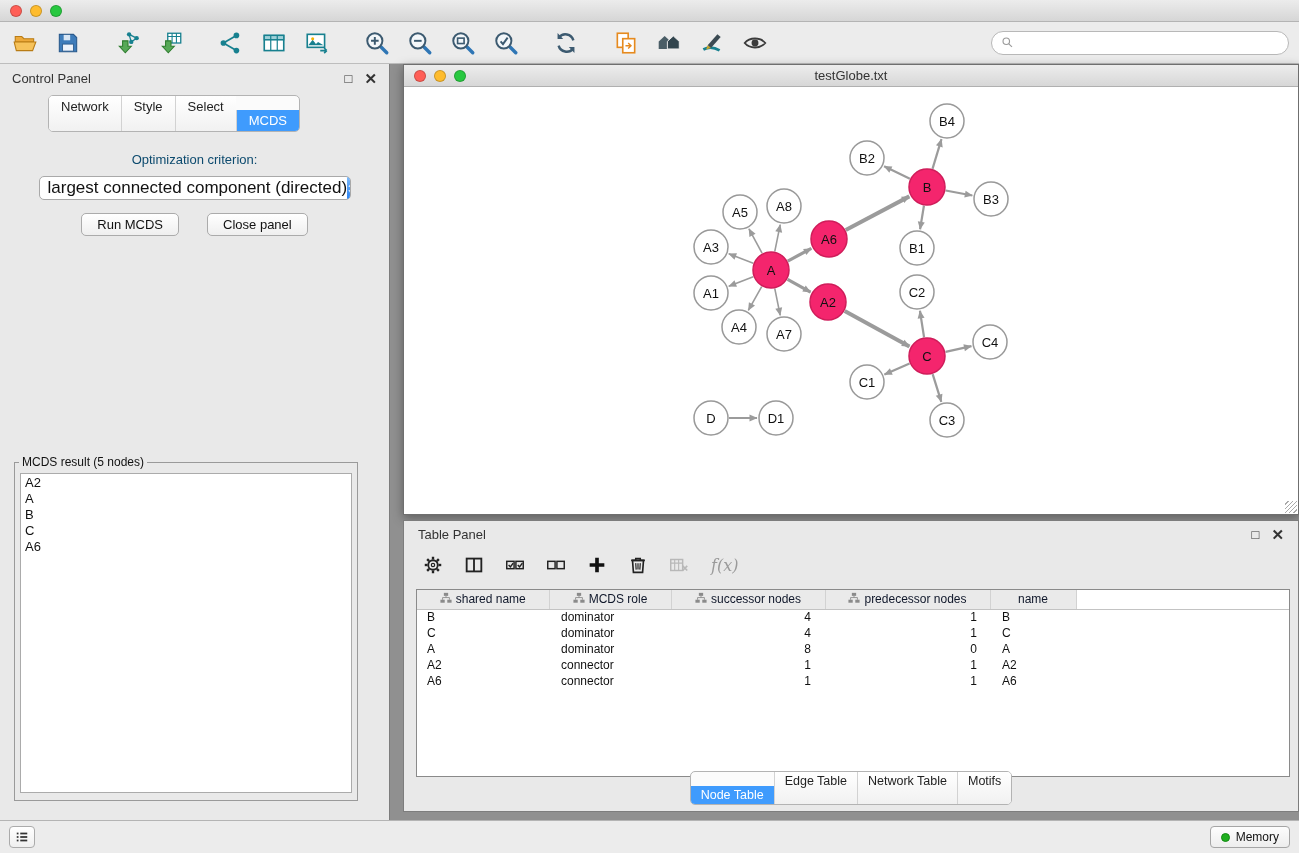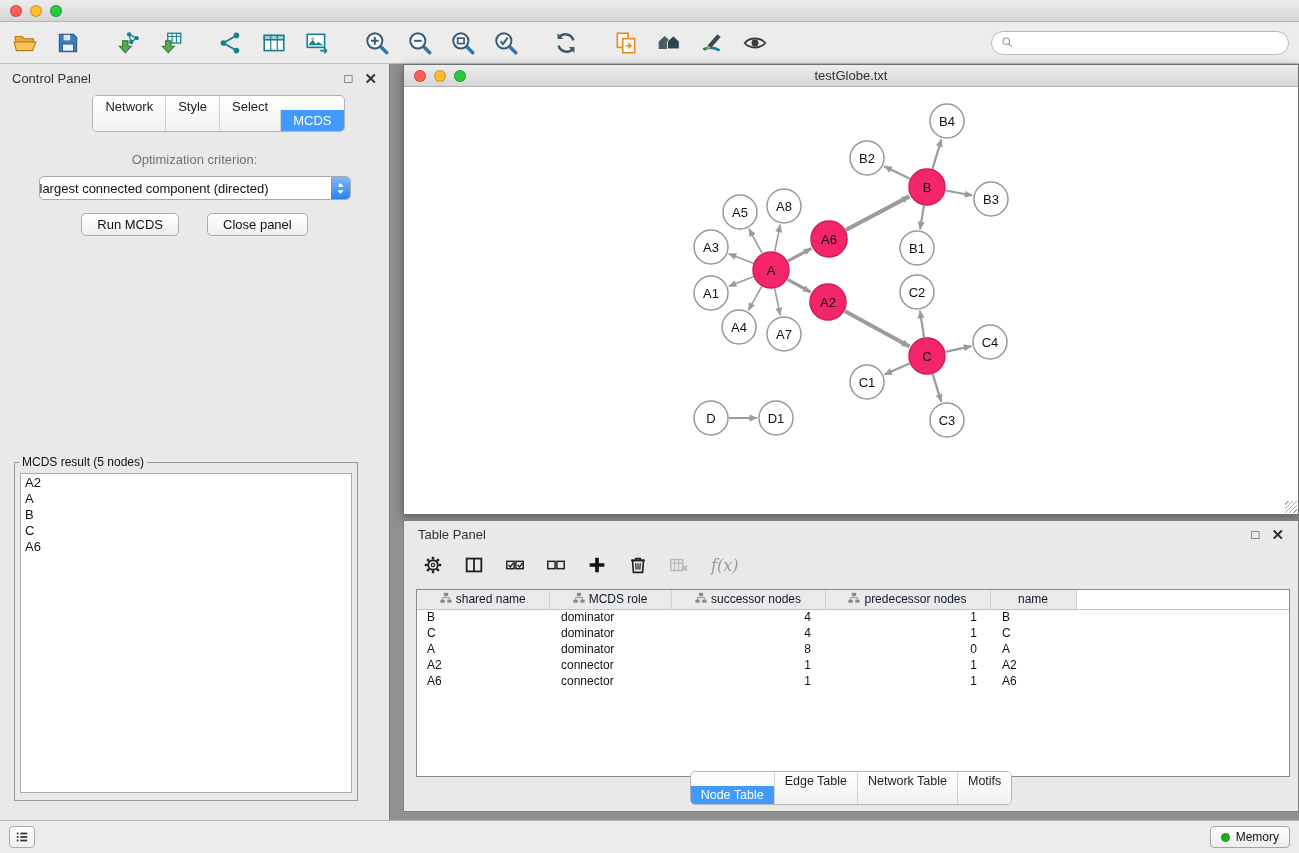--- a/index.html
+++ b/index.html
@@ -28,29 +28,29 @@
   
   .desktop { position:absolute; left:0; top:64px; width:1299px; height:756px; background:#909090; }
 
   
   .control-panel { position:absolute; left:0; top:0; width:390px; height:756px; background:#e9e9e9;
     border-right:1px solid #7d7d7d; }
   .cp-header { height:28px; display:flex; align-items:center; padding:0 12px; font-size:13px; color:#333; }
   .cp-header .hsp { flex:1; }
   .win-btn { font-size:13px; color:#333; margin-left:12px; line-height:13px; cursor:default; }
   .win-btn.x { font-weight:bold; font-size:15px; }
-  .cp-tabs-row { display:flex; justify-content:center; margin-top:3px;padding-left:48px; }
+  .cp-tabs-row { display:flex; margin-top:3px;padding-left:48px; }
   .seg { display:flex; background:#fbfbfb; border:1px solid #b3b3b3; border-radius:5px; overflow:hidden; }
   .seg-tab { padding:3px 12px; font-size:13px; color:#222; border-left:1px solid #d2d2d2; background:linear-gradient(#fff,#f1f1f1); }
   .seg-tab:first-child { border-left:none; }
   .seg-tab.active { background:#3f9bfd; color:#fff;margin-top:14px; }
-  .opt-label { text-align:center; margin-top:20px; font-size:13px; color:#737373; }
+  .opt-label { text-align:center; margin-top:20px; font-size:13px; color:#0c4a6e; }
   .dd-row { margin:9px auto 0; width:312px; }
   .dropdown { height:24px; background:#fff; border:1px solid #a9a9a9; border-radius:5px; display:flex; align-items:center; overflow:hidden; }
-  .dropdown .dd-text { flex:1; font-size:13px; color:#111; white-space:nowrap; }
+  .dropdown .dd-text { flex:1; font-size:17px; padding-left:8px; color:#111; white-space:nowrap; }
   .dd-stepper { width:19px; height:100%; background:linear-gradient(#7cb9fa,#2a82f2); display:flex; align-items:center; justify-content:center; border-radius:0 4px 4px 0; }
   .btn-row { display:flex; justify-content:center; gap:28px; margin-top:13px; }
   .push-btn { height:23px; padding:0 15px; font-size:13px; color:#111; background:linear-gradient(#fff,#efefef);
     border:1px solid #ababab; border-radius:5px; display:flex; align-items:center; font-family:"Liberation Sans",sans-serif; }
   .result-fieldset { position:absolute; left:14px; top:391px; width:344px; height:346px; border:1px solid #9a9a9a; }
   .result-fieldset legend { font-size:12px; color:#111; margin-left:4px; padding:0 3px; }
   .result-list { position:absolute; left:5px; right:5px; top:4px; bottom:7px; background:#fff; border:1px solid #ababab; overflow:hidden; padding-top:1px; }
   .result-item { font-size:13px; line-height:16px; padding-left:4px; color:#111; }
 
   

